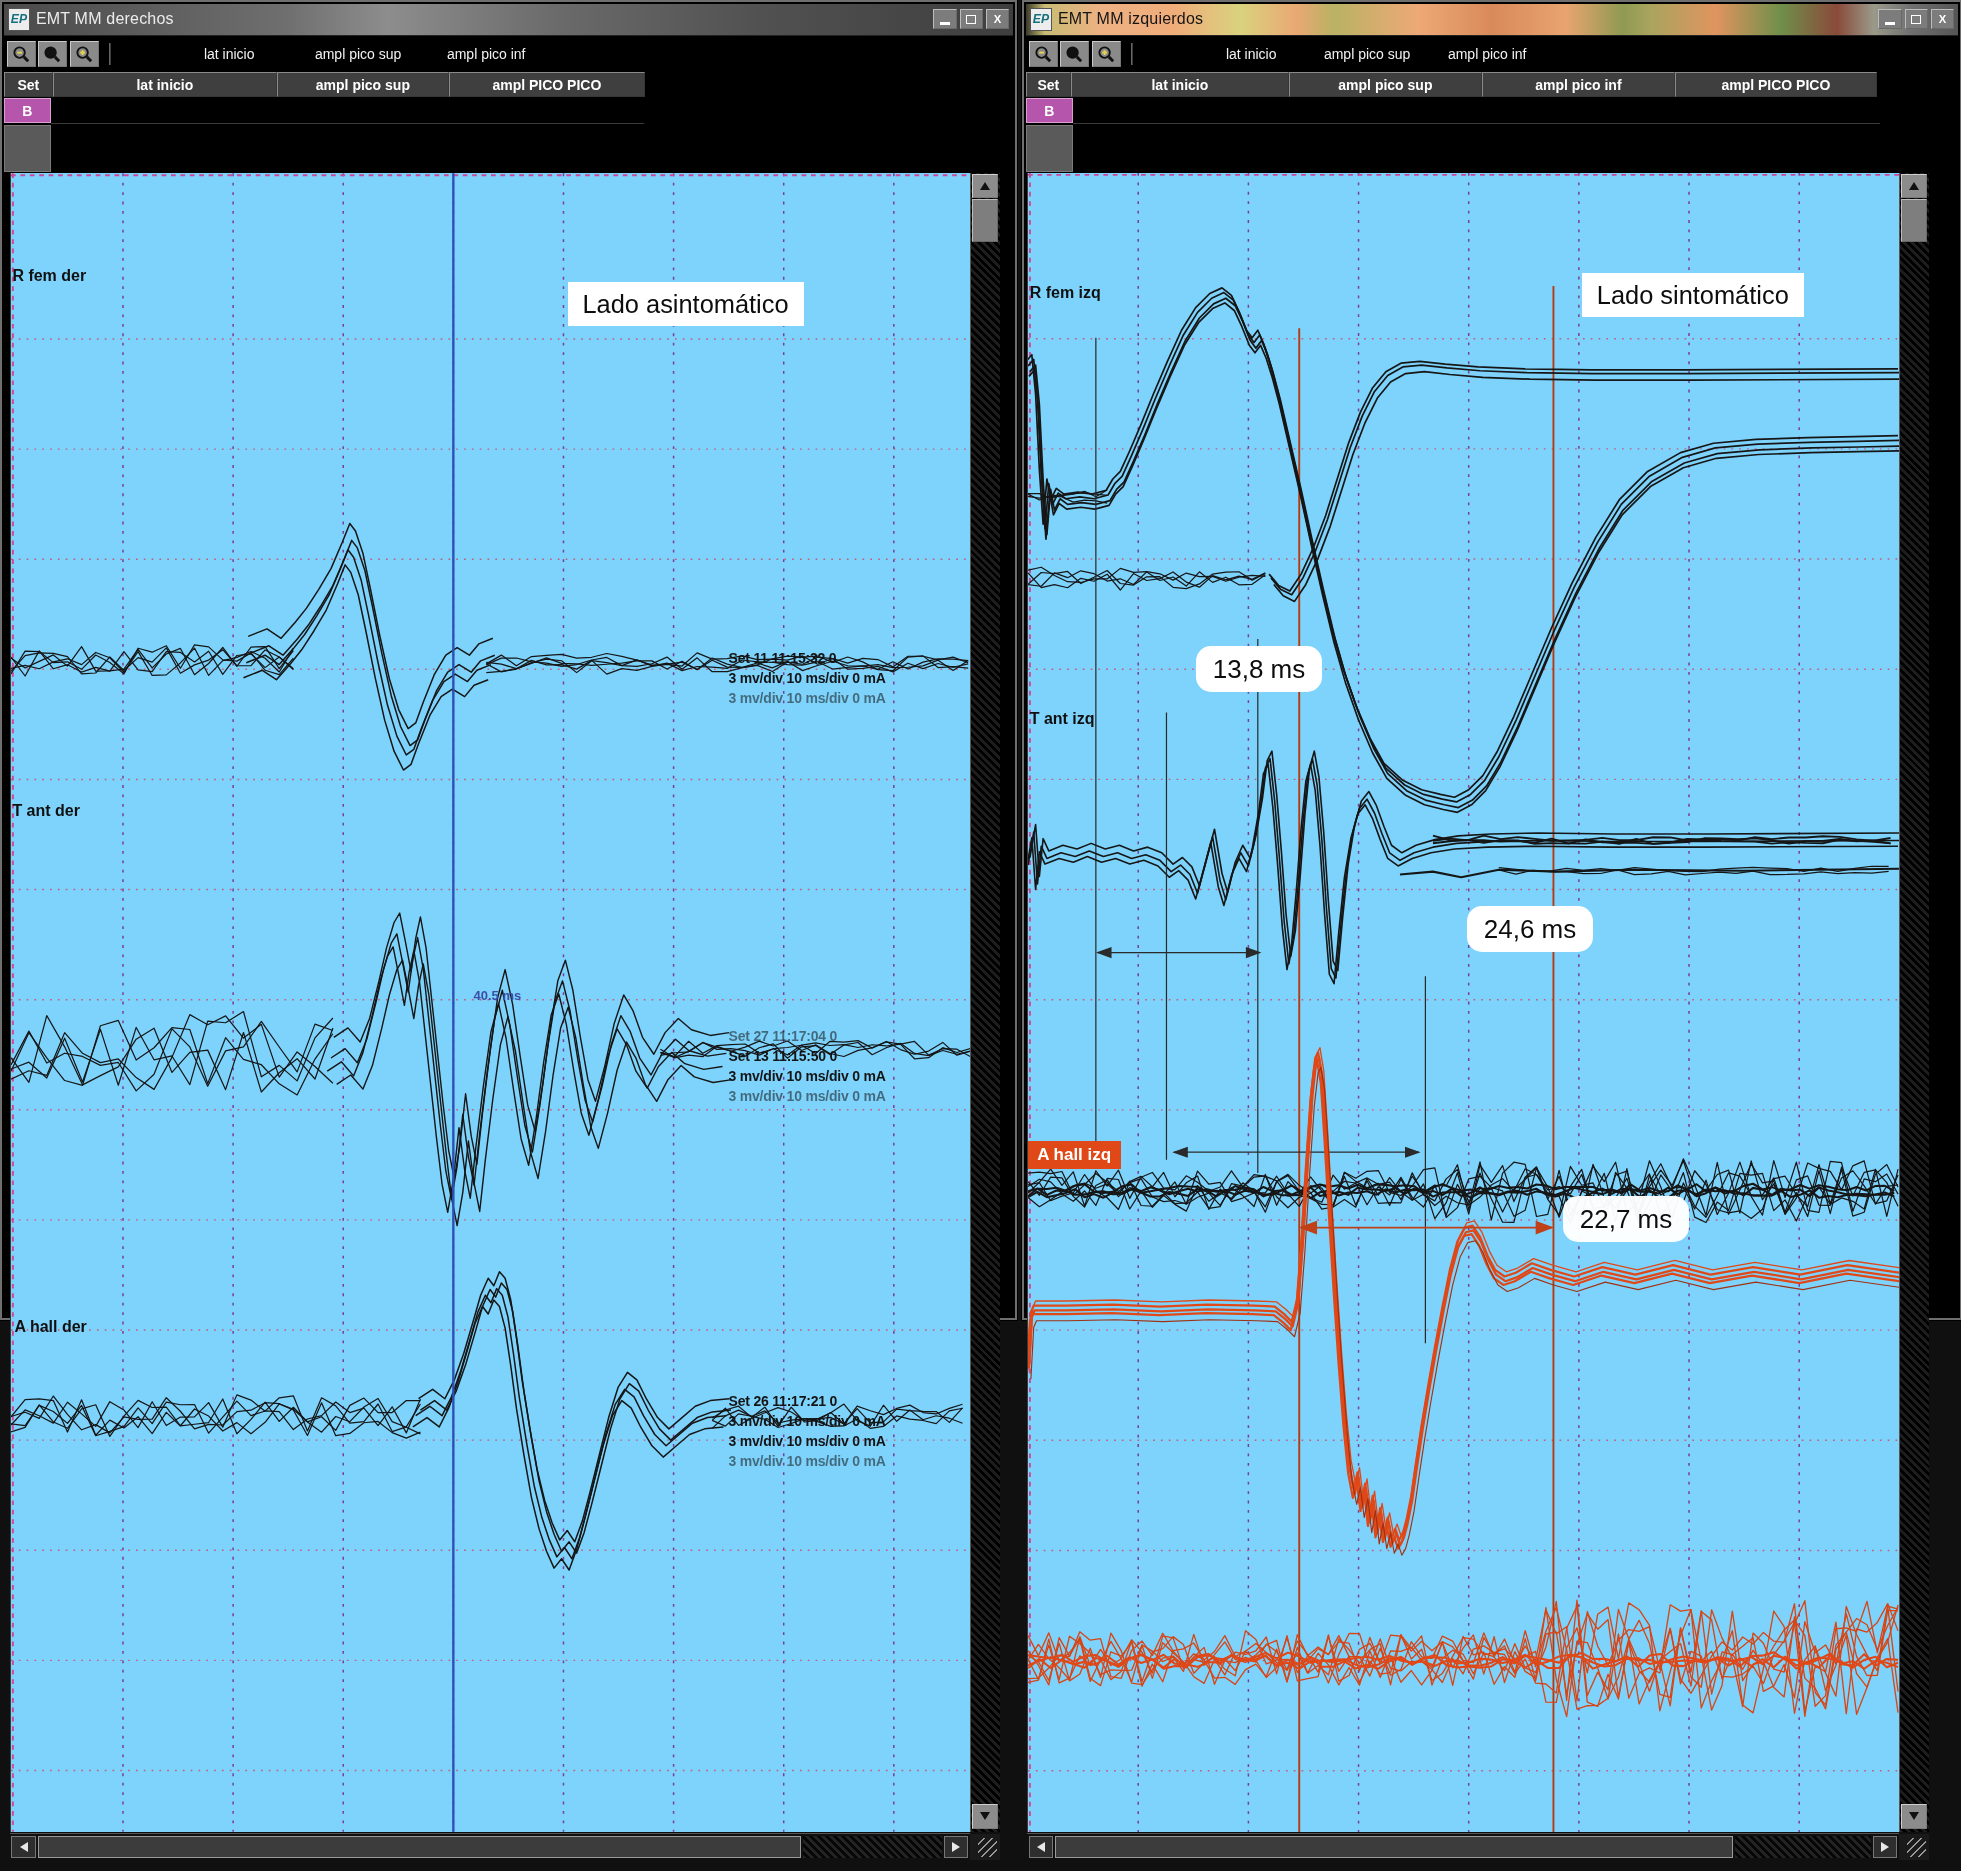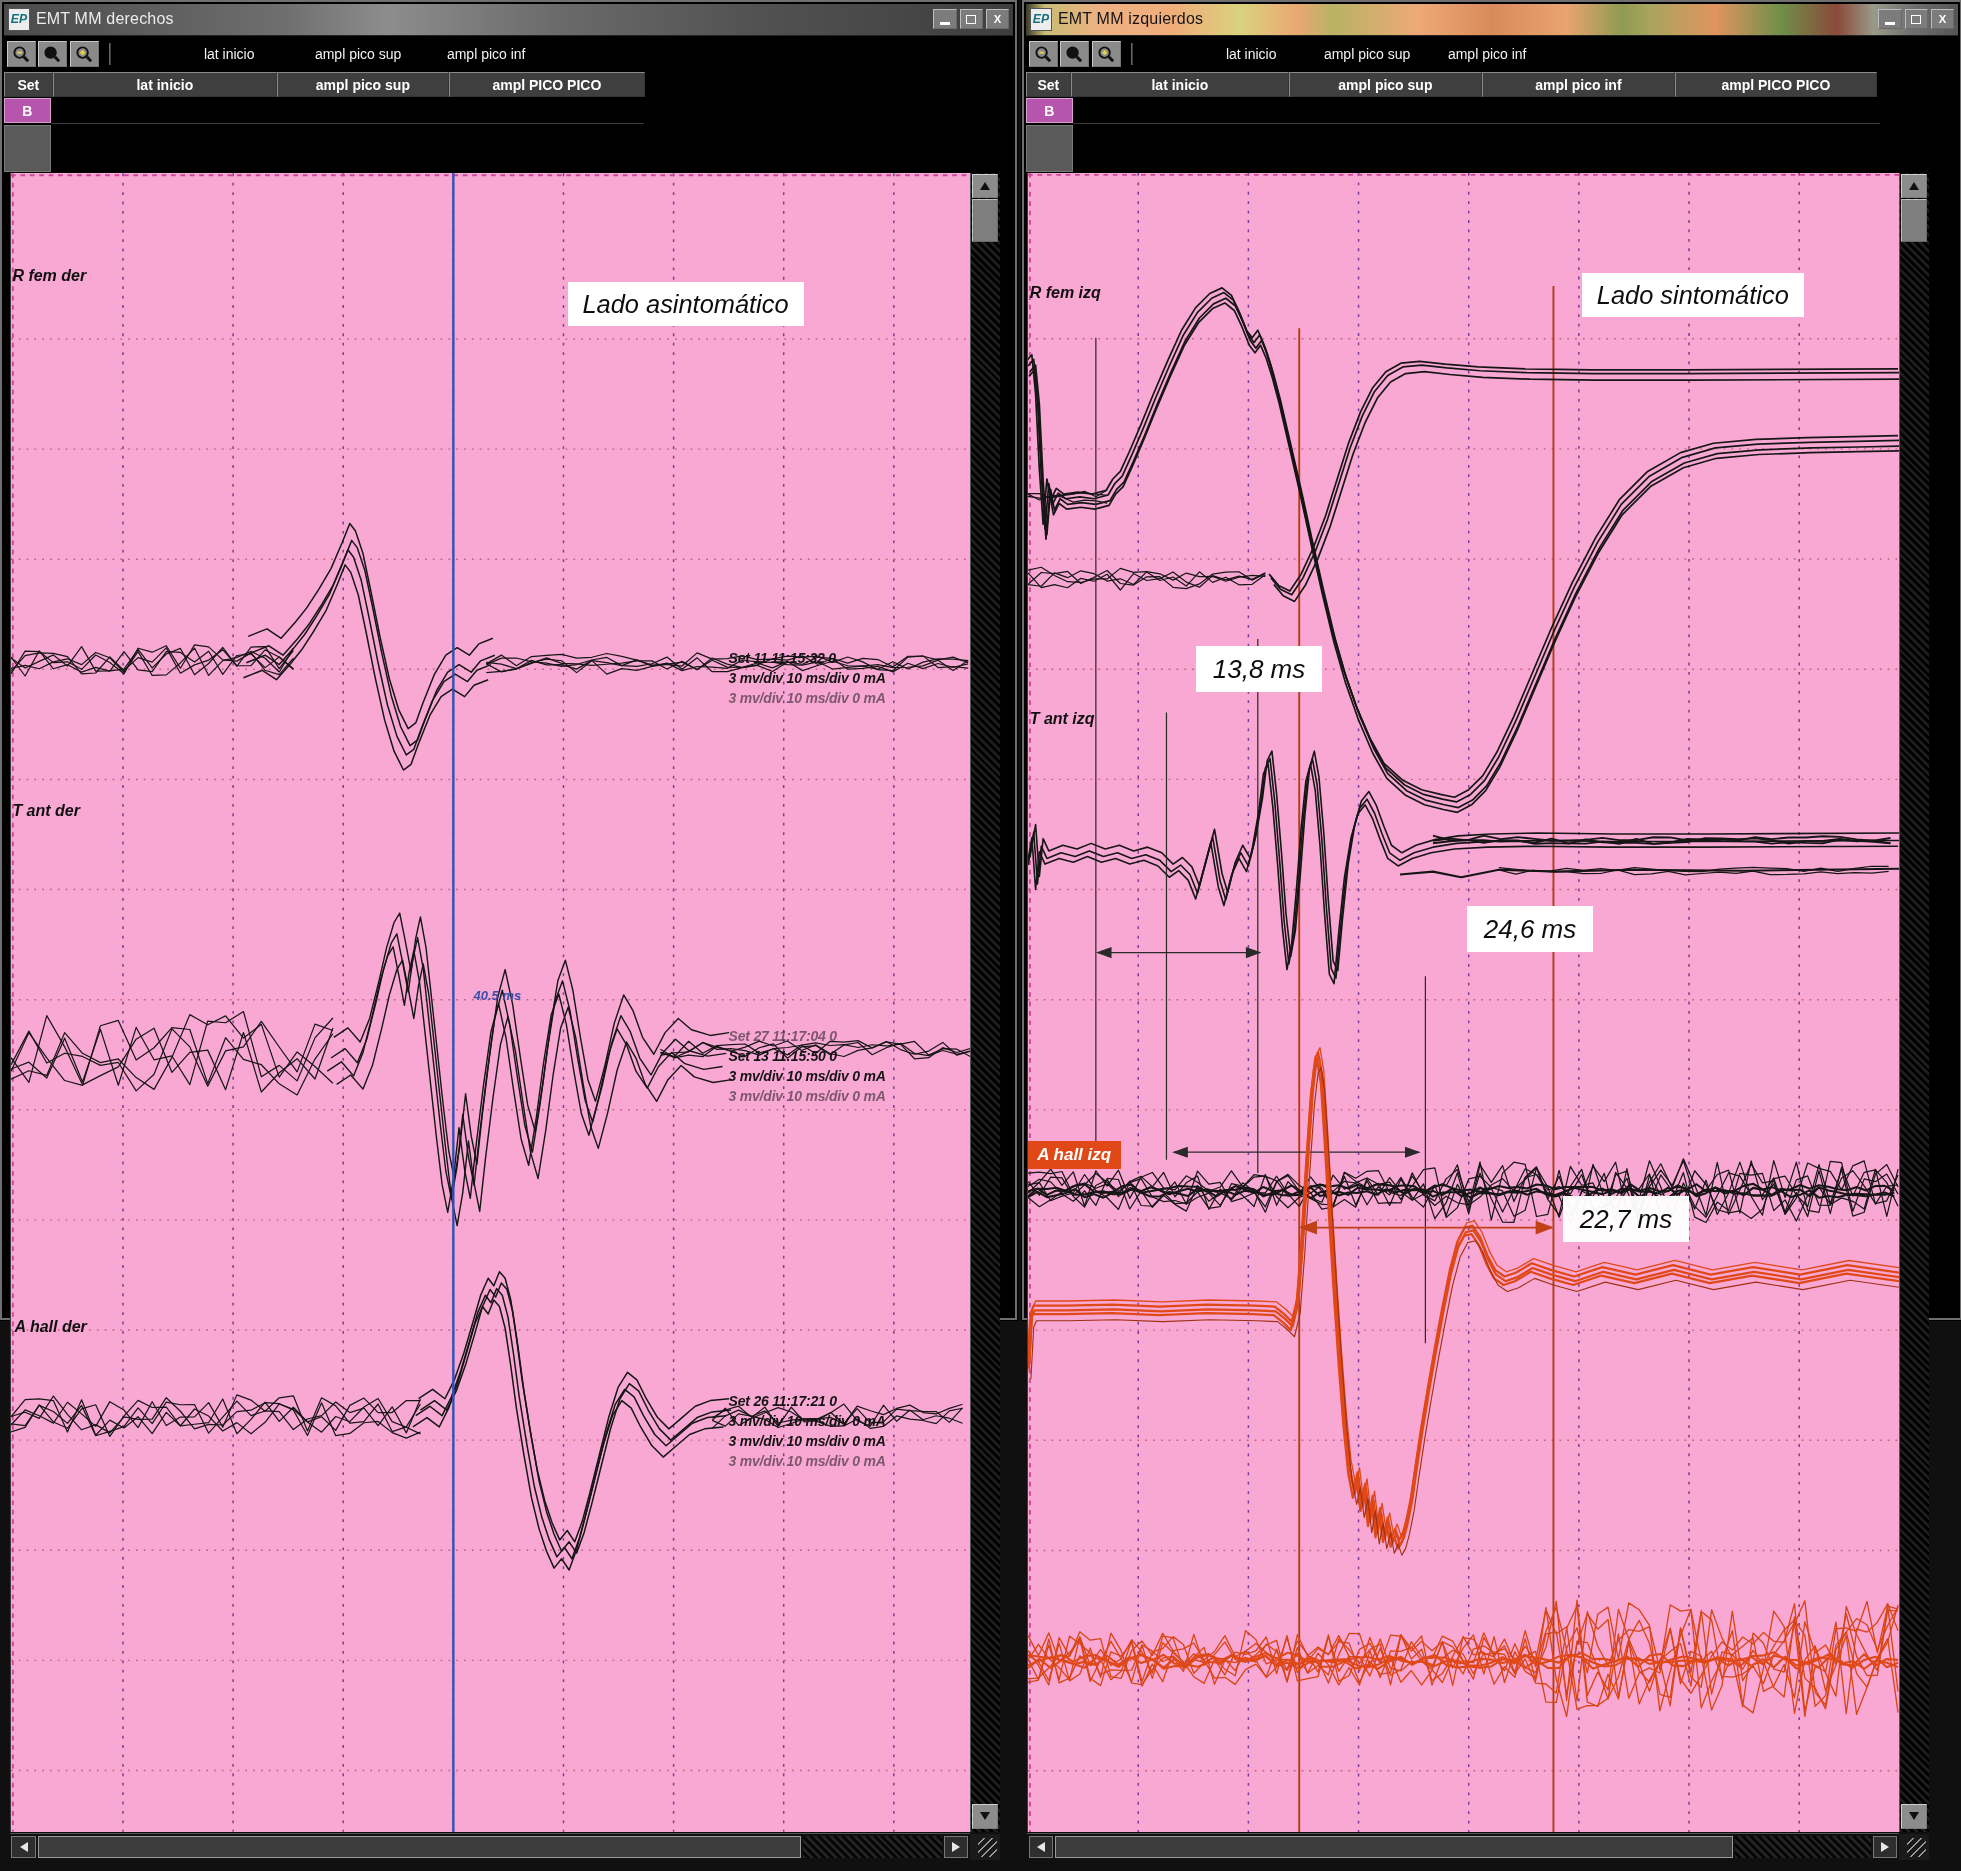--- a/index.html
+++ b/index.html
@@ -18,25 +18,25 @@
   .toolbar{position:absolute;left:1.9px;right:1.9px;top:36px;height:32px;background:#000;display:flex;align-items:center;}
   .tool-btn{width:29px;height:26px;margin-left:2.8px;background:#8a8a8a;border:1.9px outset #c9c9c9;display:flex;align-items:center;justify-content:center;}
   .tool-sep{width:2.8px;height:22.6px;background:#3c3c3c;border-left:0.9px solid #666;margin:0 7.5px 0 9.4px;}
   .tb-label{color:#f2f2f2;font-size:14px;position:absolute;top:7.5px;white-space:nowrap;}
   .thead{position:absolute;left:1.9px;right:1.9px;top:70px;height:25.4px;background:#000;display:flex;}
   .th{height:25.4px;background:#3f3f3f;border:1.9px outset #8a8a8a;color:#fff;font-weight:bold;font-size:14px;display:flex;align-items:center;justify-content:center;overflow:hidden;white-space:nowrap;}
   .tbody{position:absolute;left:1.9px;right:1.9px;top:95px;height:76px;background:#000;}
   .cell-b{position:absolute;left:0;top:0.9px;width:47px;height:25.4px;background:#b556ac;border:0.9px solid #d8a0d0;color:#fff;font-weight:bold;font-size:14px;display:flex;align-items:center;justify-content:center;}
   .cell-grey{position:absolute;left:0;top:28px;width:47px;height:47px;background:#5a5a5a;border:0.9px solid #7a7a7a;}
   .rowline{position:absolute;left:47px;top:26px;height:0.9px;background:#3a3a3a;}
-  .pane{position:absolute;top:171px;height:1659px;background:#f9a8d4;border-left:0.9px solid #3a3a3a;overflow:hidden;font-style:italic;}
+  .pane{position:absolute;top:171px;height:1659px;background:#7dd3fc;border-left:0.9px solid #3a3a3a;overflow:hidden;}
   .pane svg{position:absolute;left:0;top:0;}
   .trace-label{position:absolute;font-weight:bold;font-size:16px;color:#101010;white-space:nowrap;}
   .side-label{position:absolute;background:#fff;color:#0d0d0d;font-size:25.4px;padding:7.5px 15px;white-space:nowrap;}
-  .ms-label{position:absolute;background:#fff;color:#0d0d0d;font-size:26px;padding:7.5px 17px;white-space:nowrap;}
+  .ms-label{position:absolute;background:#fff;color:#0d0d0d;font-size:26px;padding:7.5px 17px;white-space:nowrap;border-radius:15px;}
   .ann{position:absolute;color:#141414;font-weight:bold;font-size:14px;letter-spacing:-0.2px;line-height:20px;white-space:nowrap;}
   .ann .ghost{opacity:.55;}
   .cursor-ms{position:absolute;color:#3b4fa8;font-weight:bold;font-size:13px;white-space:nowrap;}
   .vscroll{position:absolute;top:171px;width:30px;height:1659px;background:repeating-linear-gradient(45deg,#1d1d1d 0 2.8px,#000 2.8px 5.6px);border-left:1.9px solid #555;}
   .vs-btn{position:absolute;left:0.9px;width:26px;height:24.5px;background:#8c8c8c;border:1.9px outset #cfcfcf;display:flex;align-items:center;justify-content:center;}
   .vs-thumb{position:absolute;left:0.9px;top:26px;width:26px;height:43px;background:#7e7e7e;border:1.9px outset #bdbdbd;}
   .hscroll{position:absolute;height:28px;top:1831px;background:#101010;border-top:1.9px solid #555;}
   .hs-btn{position:absolute;top:1.9px;width:24.5px;height:22.6px;background:#2e2e2e;border:0.9px solid #777;display:flex;align-items:center;justify-content:center;}
   .hs-thumb{position:absolute;top:1.9px;height:22.6px;background:#3c3c3c;border:0.9px solid #9a9a9a;}
   .hs-track{position:absolute;top:1.9px;height:22.6px;background:repeating-linear-gradient(45deg,#232323 0 2.8px,#060606 2.8px 5.6px);}

